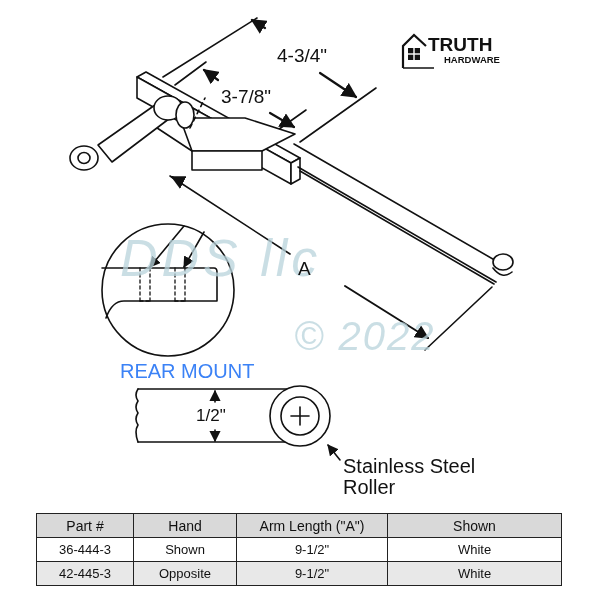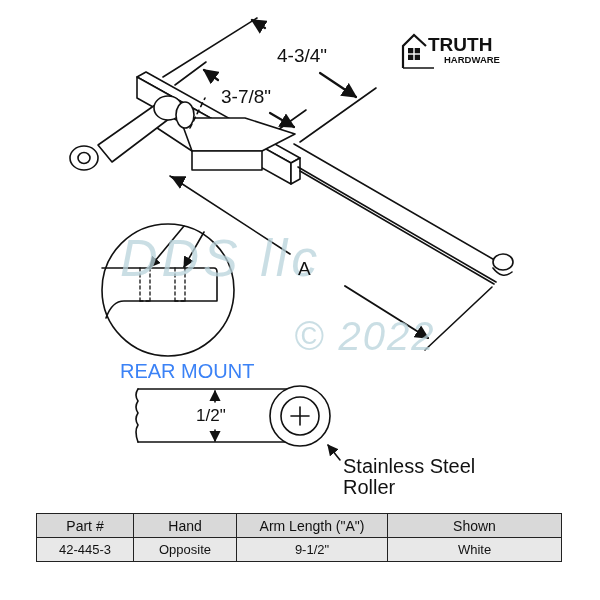--- a/index.html
+++ b/index.html
@@ -139,20 +139,26 @@
 <table class="spec">
   <thead>
     <tr>
       <th style="width:96px">Part #</th>
       <th style="width:102px">Hand</th>
       <th style="width:150px">Arm Length ("A")</th>
       <th>Shown</th>
     </tr>
   </thead>
   <tbody>
+    <tr class="r0">
+      <td>36-444-3</td>
+      <td>Shown</td>
+      <td>9-1/2"</td>
+      <td>White</td>
+    </tr>
     <tr class="r1">
       <td>42-445-3</td>
       <td>Opposite</td>
       <td>9-1/2"</td>
       <td>White</td>
     </tr>
   </tbody>
 </table>
 
 </body></html>

